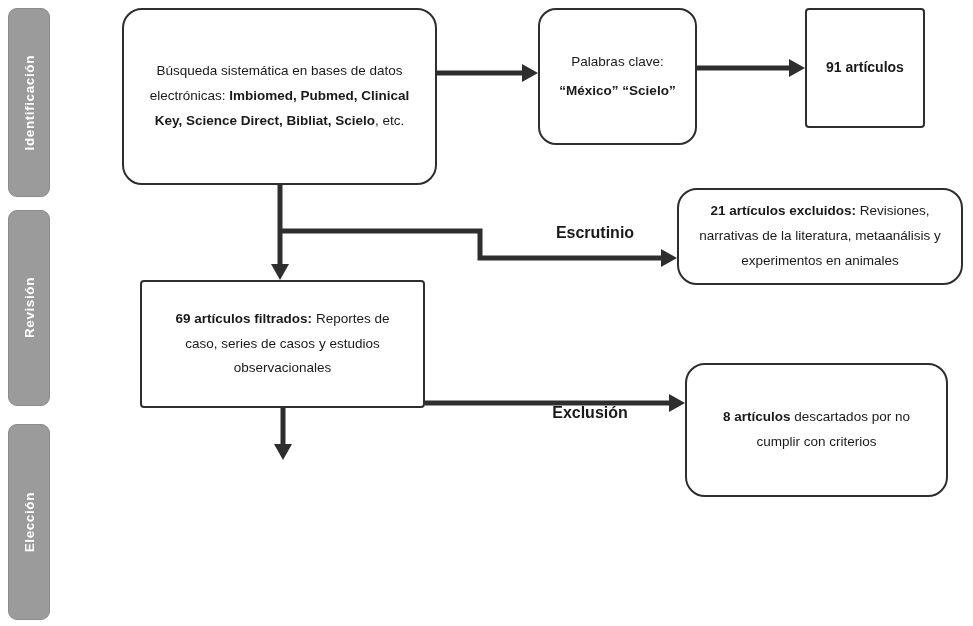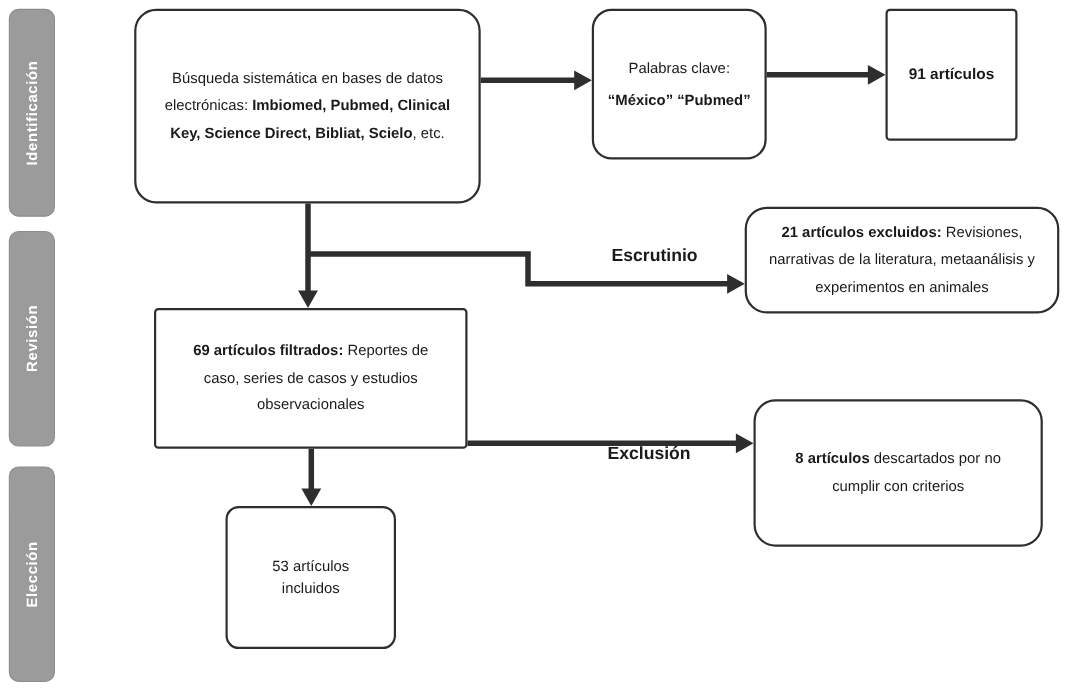--- a/index.html
+++ b/index.html
@@ -120,40 +120,37 @@
     <polygon class="head" points="274,444 292,444 283,460"></polygon>
   </svg>
 
   <div class="box box-search">
     <p><span>Búsqueda sistemática en bases de datos electrónicas: </span><b>Imbiomed, Pubmed, Clinical Key, Science Direct, Bibliat, Scielo</b><span>, etc.</span></p>
   </div>
 
   <div class="box box-keywords">
     <p>
       <span>Palabras clave:</span><br>
-      <b>“México” “Pubmed”</b>
+      <b>“México” “Scielo”</b>
     </p>
   </div>
 
   <div class="box box-found">
     <p>91 artículos</p>
   </div>
 
   <div class="box box-excluded-screening">
     <p><b>21 artículos excluidos:</b><span> Revisiones, narrativas de la literatura, metaanálisis y experimentos en animales</span></p>
   </div>
 
   <div class="box box-filtered">
     <p><b>69 artículos filtrados:</b><span> Reportes de caso, series de casos y estudios observacionales</span></p>
   </div>
 
   <div class="box box-excluded-criteria">
     <p><b>8 artículos</b><span> descartados por no cumplir con criterios</span></p>
   </div>
 
-  <div class="box box-included">
-    <p>53 artículos incluidos</p>
-  </div>
 
   <div class="arrow-label label-screening">Escrutinio</div>
   <div class="arrow-label label-exclusion">Exclusión</div>
 
 </div>
 
 </body></html>

